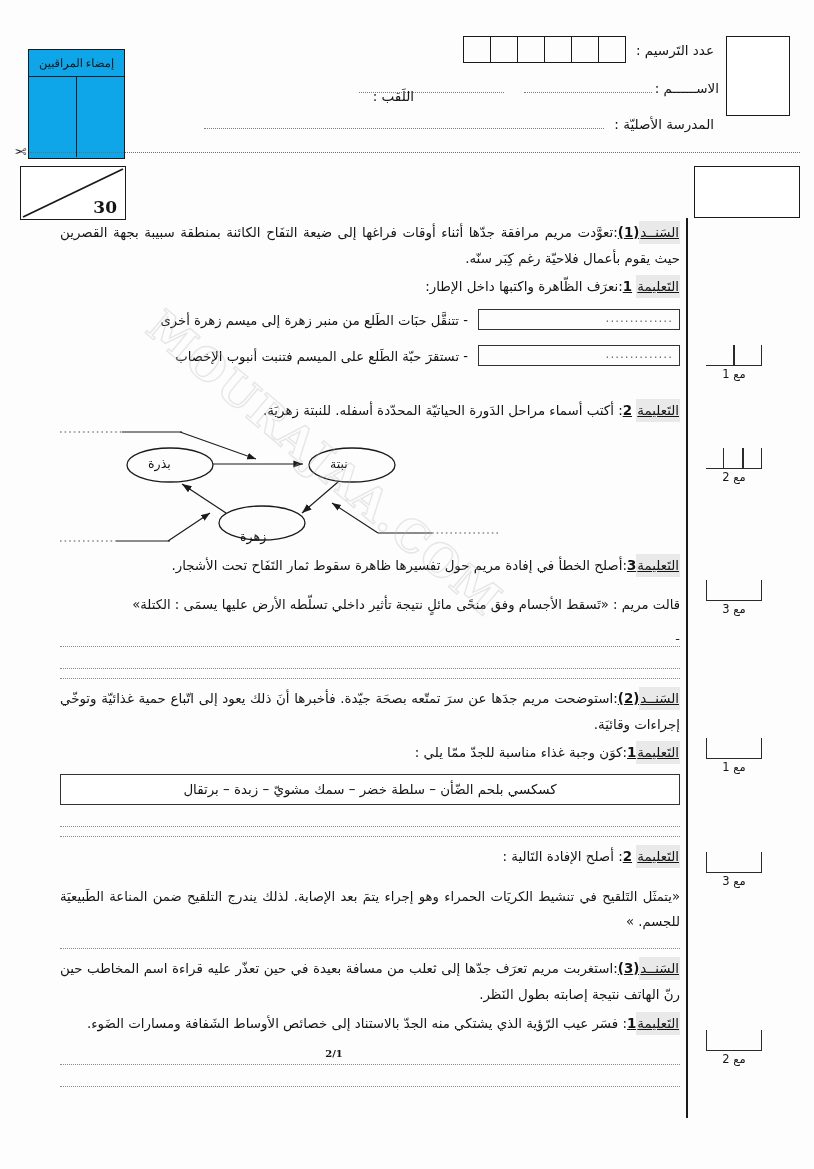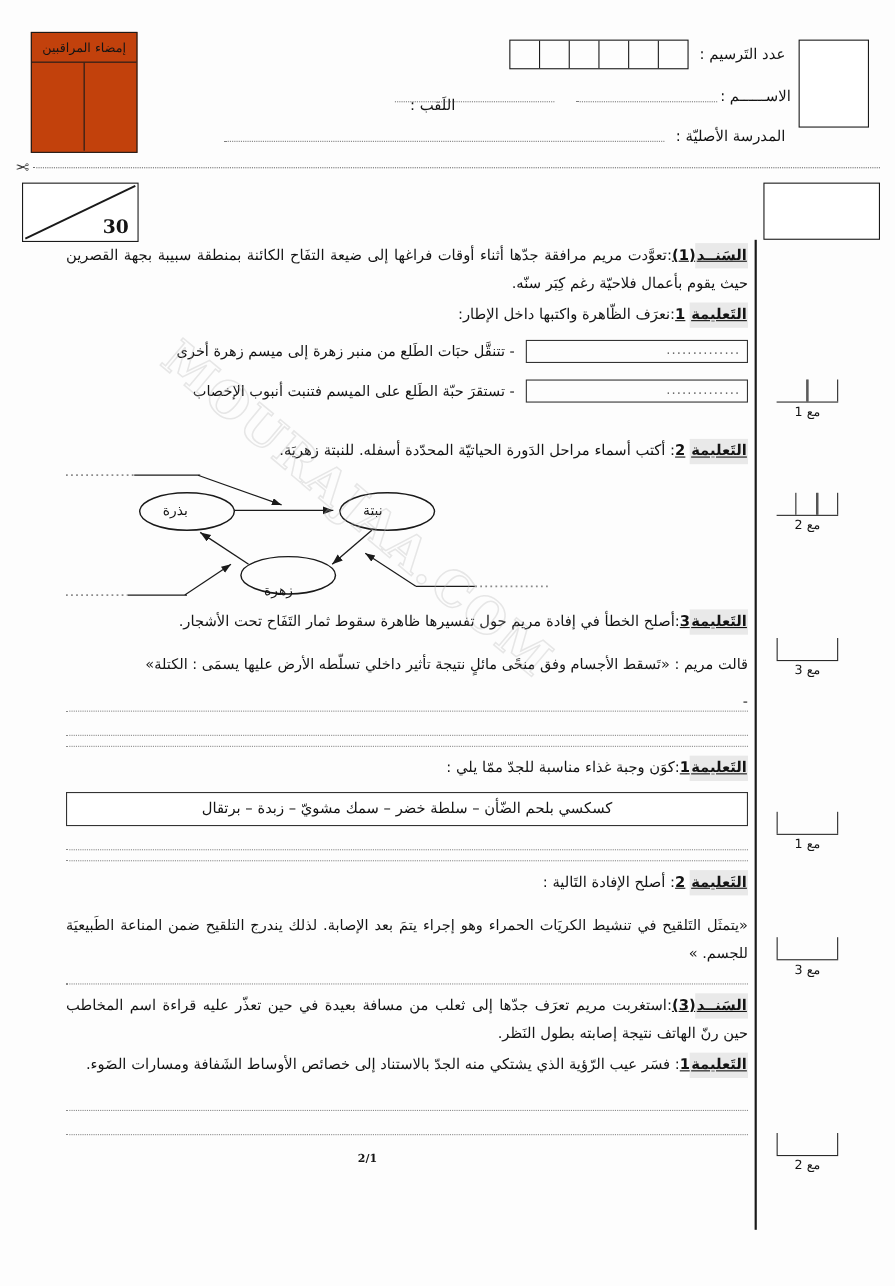--- a/index.html
+++ b/index.html
@@ -46,24 +46,25 @@
 
   
   .hdr {
     position: absolute;
     left: 0; top: 0;
     width: 814px;
     height: 152px;
   }
   .sig-box {
     position: absolute;
-    left: 28px; top: 29px;
+    left: 28px; top: 49px;
     width: 95px; height: 108px;
     border: 1.6px solid #1a1a1a;
-    background: #c2410c;
+    background: #0ea5e9;
+    font-family: Liberation Serif, serif;
   }
   .sig-title {
     height: 26px;
     border-bottom: 1.6px solid #1a1a1a;
     font-size: 11.5px;
     display: flex;
     align-items: center;
     justify-content: center;
     white-space: nowrap;
   }
@@ -191,21 +192,21 @@
   }
 
   .para {
     font-size: 13.4px;
     line-height: 1.95;
     text-align: justify;
     margin: 0 0 2px 0;
   }
 
   .lbl {
-    font-weight: 700;
+    font-weight: 400;
     text-decoration: underline;
     background: #e9e9e9;
     padding: 4px 1px;
   }
   .lbl2 {
     font-weight: 700;
     text-decoration: underline;
   }
 
   hr.sep {
@@ -431,20 +432,23 @@
 
     <p class="para" style="margin-top:6px">
       <span class="lbl">التَعليمة</span><span class="lbl2">3</span><span>:أصلح الخطأ في إفادة مريم حول تفسيرها ظاهرة سقوط ثمار التَفَاح تحت الأشجار.</span>
     </p>
     <p class="quote">قالت مريم : «تَسقط الأجسام وفق منحًى مائلٍ نتيجة تأثير داخلي تسلّطه الأرض عليها يسمَى : الكتلة»</p>
     <div class="answer-line dash"></div>
     <div class="answer-line"></div>
 
     <hr class="sep">
 
+    <p class="para">
+      <span class="lbl">السَنــد</span><span class="lbl2">(2)</span><span>:استوضحت مريم جدَها عن سرَ تمتّعه بصحَة جيّدة. فأخبرها أنَ ذلك يعود إلى اتّباع حمية غذائيّة وتوخّي إجراءات وقائيَة.</span>
+    </p>
 
     <p class="para">
       <span class="lbl">التَعليمة</span><span class="lbl2">1</span><span>:كوَن وجبة غذاء مناسبة للجدّ ممّا يلي :</span>
     </p>
     <div class="food-box">
       <span>كسكسي بلحم الضّأن – سلطة خضر – سمك مشويّ – زبدة – برتقال</span>
     </div>
     <div class="answer-line"></div>
 
     <hr class="sep">

